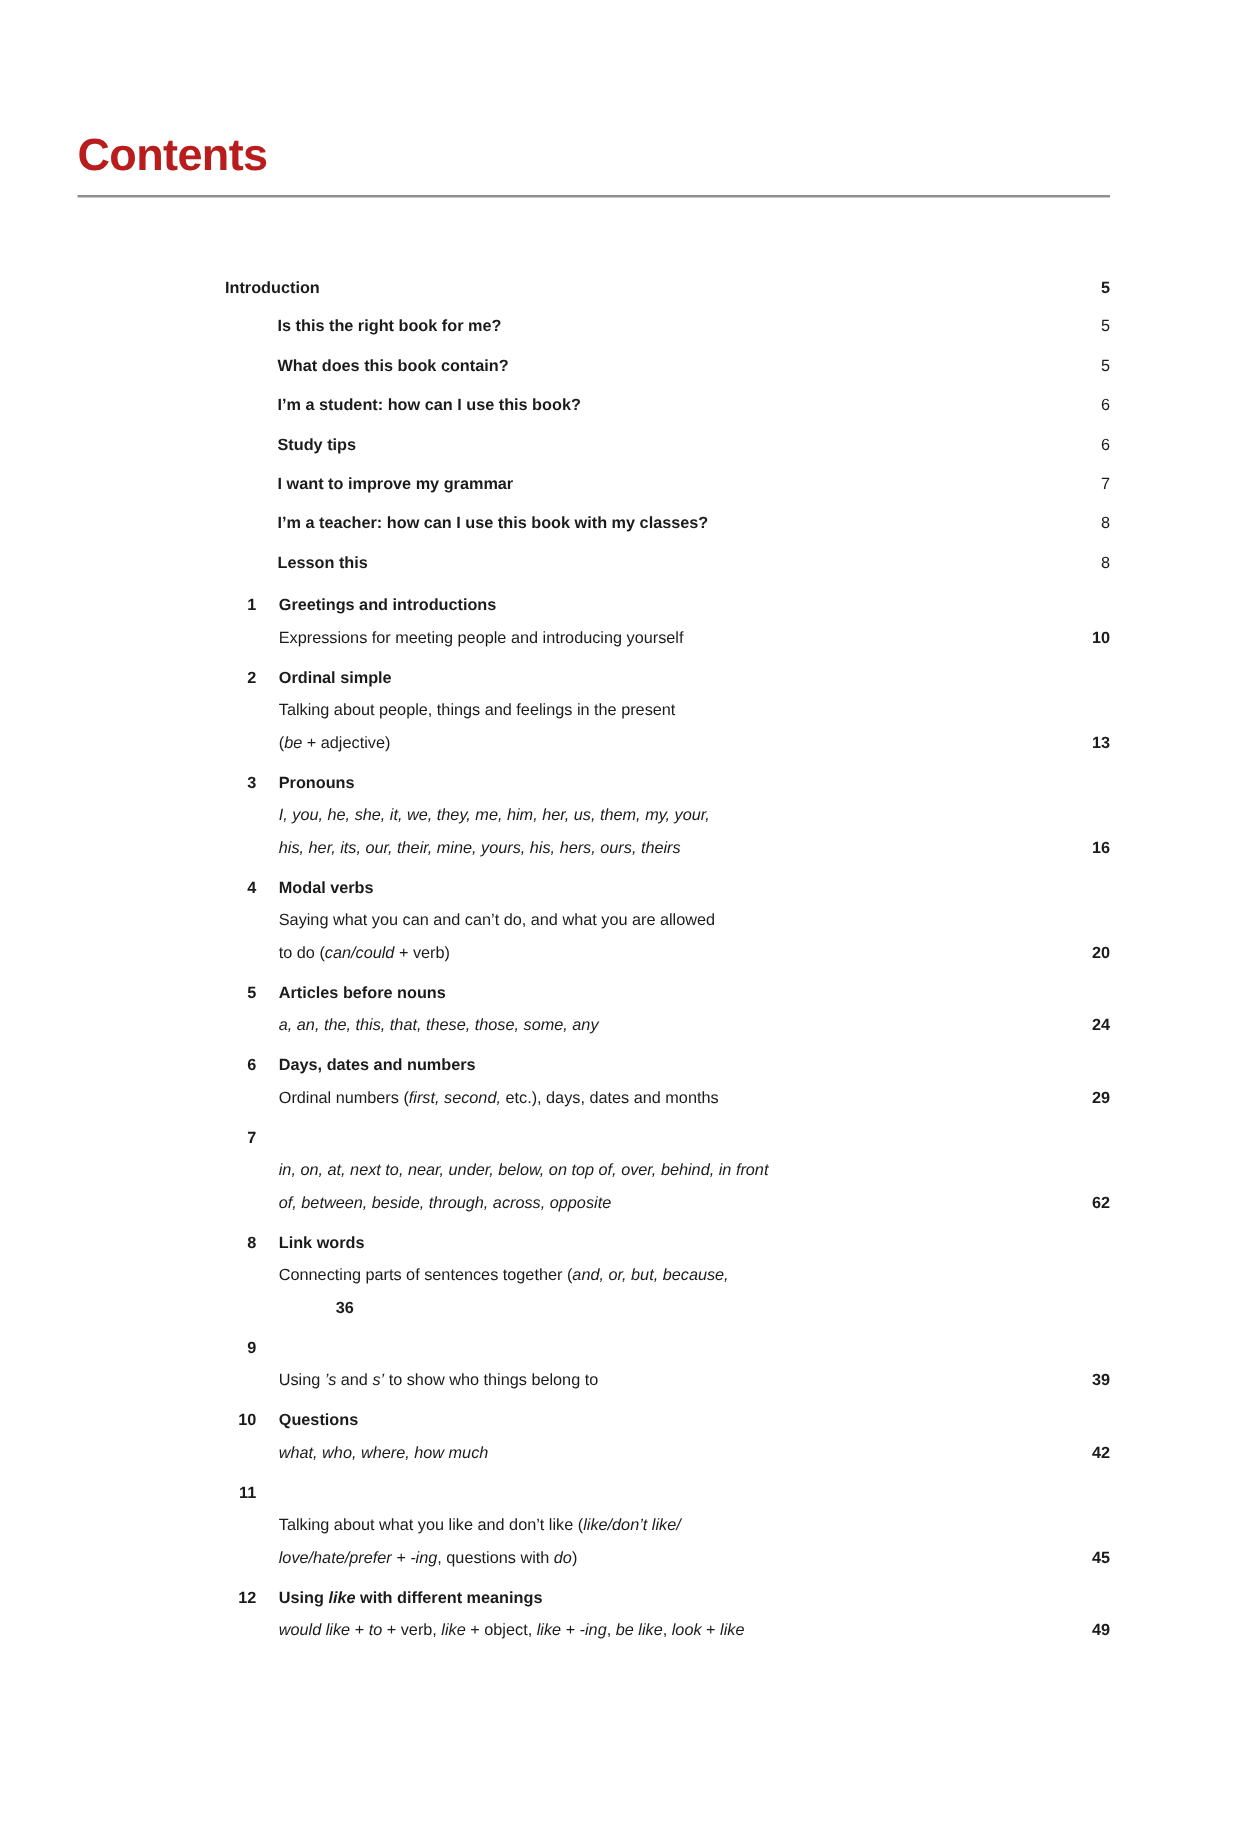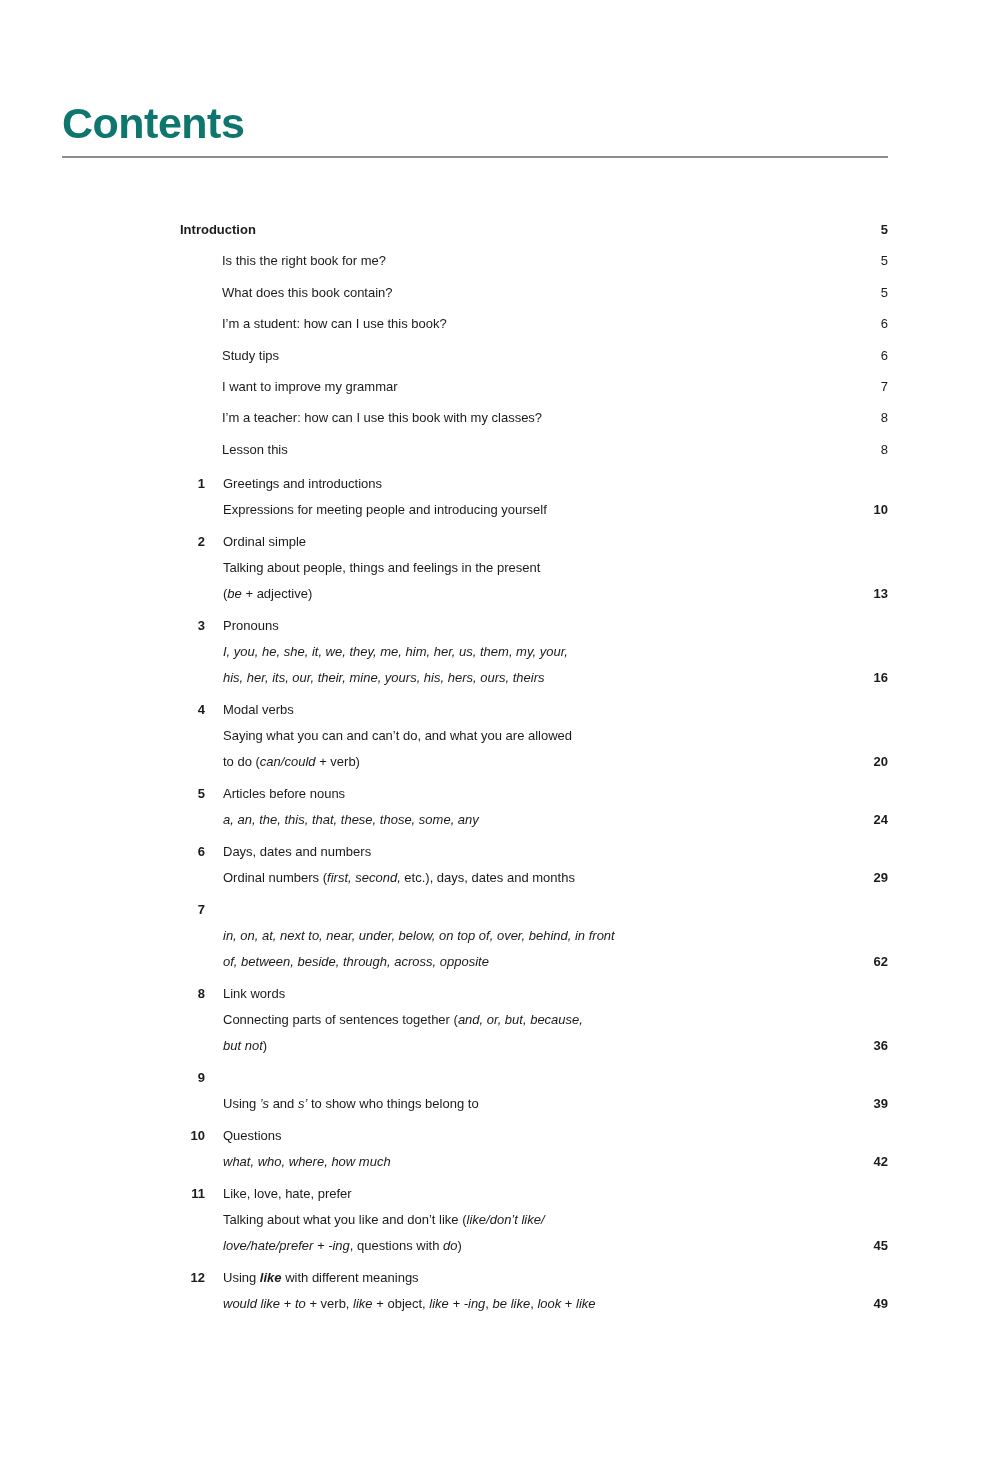--- a/index.html
+++ b/index.html
@@ -9,56 +9,56 @@
     height: 1473px;
     margin: 0 auto;
     background: #ffffff;
     color: #1b1b1b;
     font-family: "Liberation Sans", sans-serif;
     overflow: hidden;
   }
   .page-title {
     margin: 0;
     padding: 100px 0 0 62px;
-    font-size: 43px;
+    font-size: 36px;
     line-height: 47px;
     font-weight: bold;
     letter-spacing: -0.5px;
-    color: #0f766e;
+    color: #b91c1c;
   }
   .rule {
     margin: 9px 0 0 62px;
     width: 826px;
     height: 2px;
     background: #8f8f8f;
   }
   .toc {
     margin: 56px 0 0 180px;
     width: 708px;
     font-size: 13px;
   }
   .row { display: flex; align-items: baseline; }
   .intro-head .label, .intro-head .pg { font-weight: bold; }
   .intro-head, .intro-item { line-height: 31.4px; }
-  .intro-item .label { padding-left: 42px; }
+  .intro-item .label { padding-left: 42px; font-weight: bold; }
   .label { flex: 1 1 auto; min-width: 0; }
   .pg { flex: 0 0 60px; text-align: right; white-space: nowrap; }
   .pg-bold { font-weight: bold; }
   .num {
     flex: 0 0 43px;
     box-sizing: border-box;
     text-align: right;
     padding-right: 18px;
     font-weight: bold;
   }
   .chapter { margin-top: 6px; }
   .chapter .row { line-height: 26px; }
   .s-n { font-style: normal; font-weight: normal; }
   .s-i { font-style: italic; }
-  .s-b { font-weight: normal; }
+  .s-b { font-weight: bold; }
   .s-bi { font-weight: bold; font-style: italic; }
 </style>
 </head>
 <body>
 
 <div class="page">
   <h1 class="page-title">Contents</h1>
   <div class="rule"></div>
 
   <section class="toc">
@@ -206,21 +206,20 @@
             <span class="label"><span class="s-b">Link words</span></span>
             <span class="pg"></span>
           </div>
           <div class="row desc">
             <span class="num"></span>
             <span class="label"><span class="s-n">Connecting parts of sentences together (</span><span class="s-i">and, or, but, because,</span></span>
             <span class="pg pg-bold"></span>
           </div>
           <div class="row desc">
             <span class="num"></span>
-            <span class="label"><span class="s-i">but not</span><span class="s-n">)</span></span>
             <span class="pg pg-bold">36</span>
           </div>
         </div>
         <div class="chapter">
           <div class="row">
             <span class="num">9</span>
             <span class="pg"></span>
           </div>
           <div class="row desc">
             <span class="num"></span>
@@ -236,21 +235,20 @@
           </div>
           <div class="row desc">
             <span class="num"></span>
             <span class="label"><span class="s-i">what, who, where, how much</span></span>
             <span class="pg pg-bold">42</span>
           </div>
         </div>
         <div class="chapter">
           <div class="row">
             <span class="num">11</span>
-            <span class="label"><span class="s-b">Like, love, hate, prefer</span></span>
             <span class="pg"></span>
           </div>
           <div class="row desc">
             <span class="num"></span>
             <span class="label"><span class="s-n">Talking about what you like and don’t like (</span><span class="s-i">like/don’t like/</span></span>
             <span class="pg pg-bold"></span>
           </div>
           <div class="row desc">
             <span class="num"></span>
             <span class="label"><span class="s-i">love/hate/prefer + -ing</span><span class="s-n">, questions with </span><span class="s-i">do</span><span class="s-n">)</span></span>

